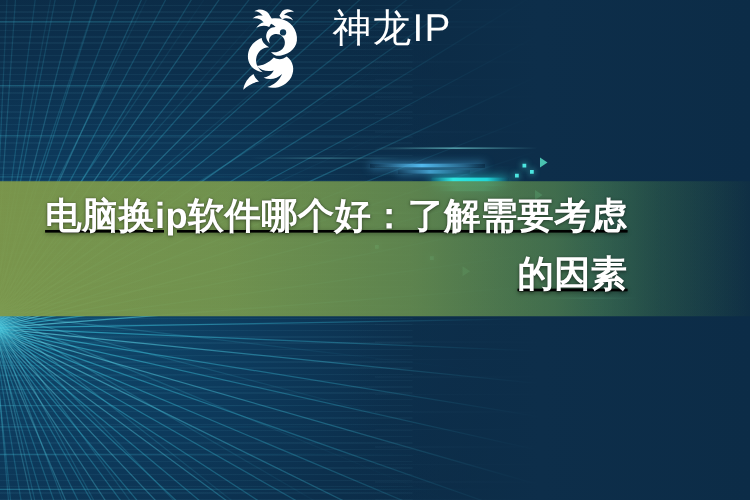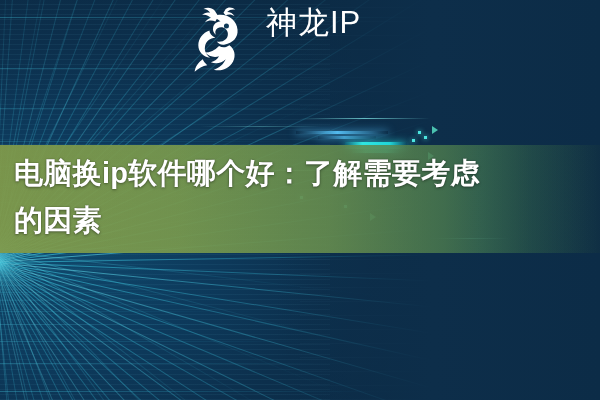--- a/index.html
+++ b/index.html
@@ -97,22 +97,23 @@
     mix-blend-mode:normal;
   }
   .green-band-glow {
     position:absolute; left:0; top:145px; width:600px; height:108px;
     background:linear-gradient(90deg, rgba(150,190,90,.10) 0%, rgba(90,200,160,.12) 58%, rgba(40,200,190,.10) 80%, rgba(20,140,160,0) 100%);
   }
 
   
   .title-block {
     position:absolute; left:0; top:150px; width:516px;
-    text-align:left;
+    text-align:right;
     padding:0 14px;
+    text-decoration:underline;
   }
   .title-text {
     font-family:"Liberation Sans","DejaVu Sans",sans-serif;
     font-weight:bold;
     font-size:29px;
     line-height:47px;
     color:#ffffff;
     letter-spacing:.3px;
     text-shadow:0 1px 3px rgba(0,0,0,.38), 0 0 1px rgba(0,0,0,.5);
     white-space:normal;

